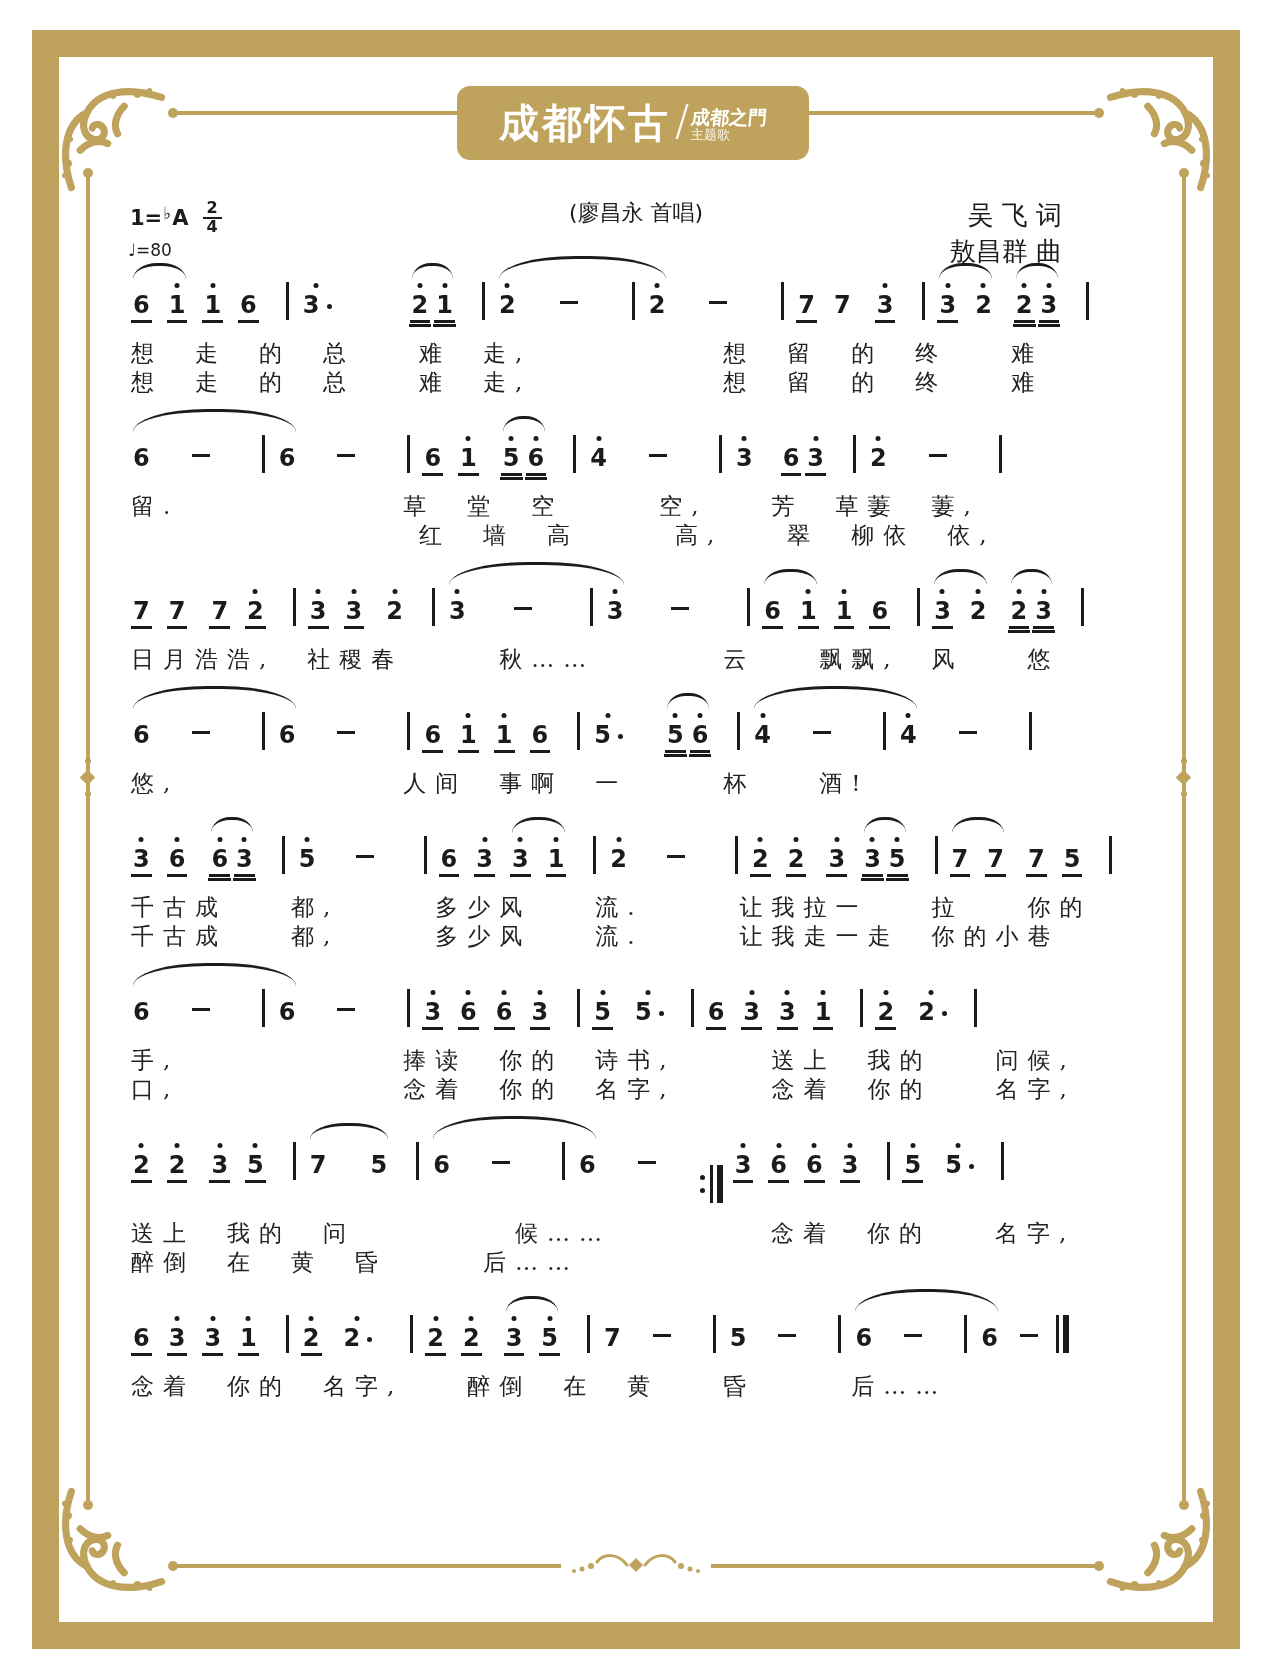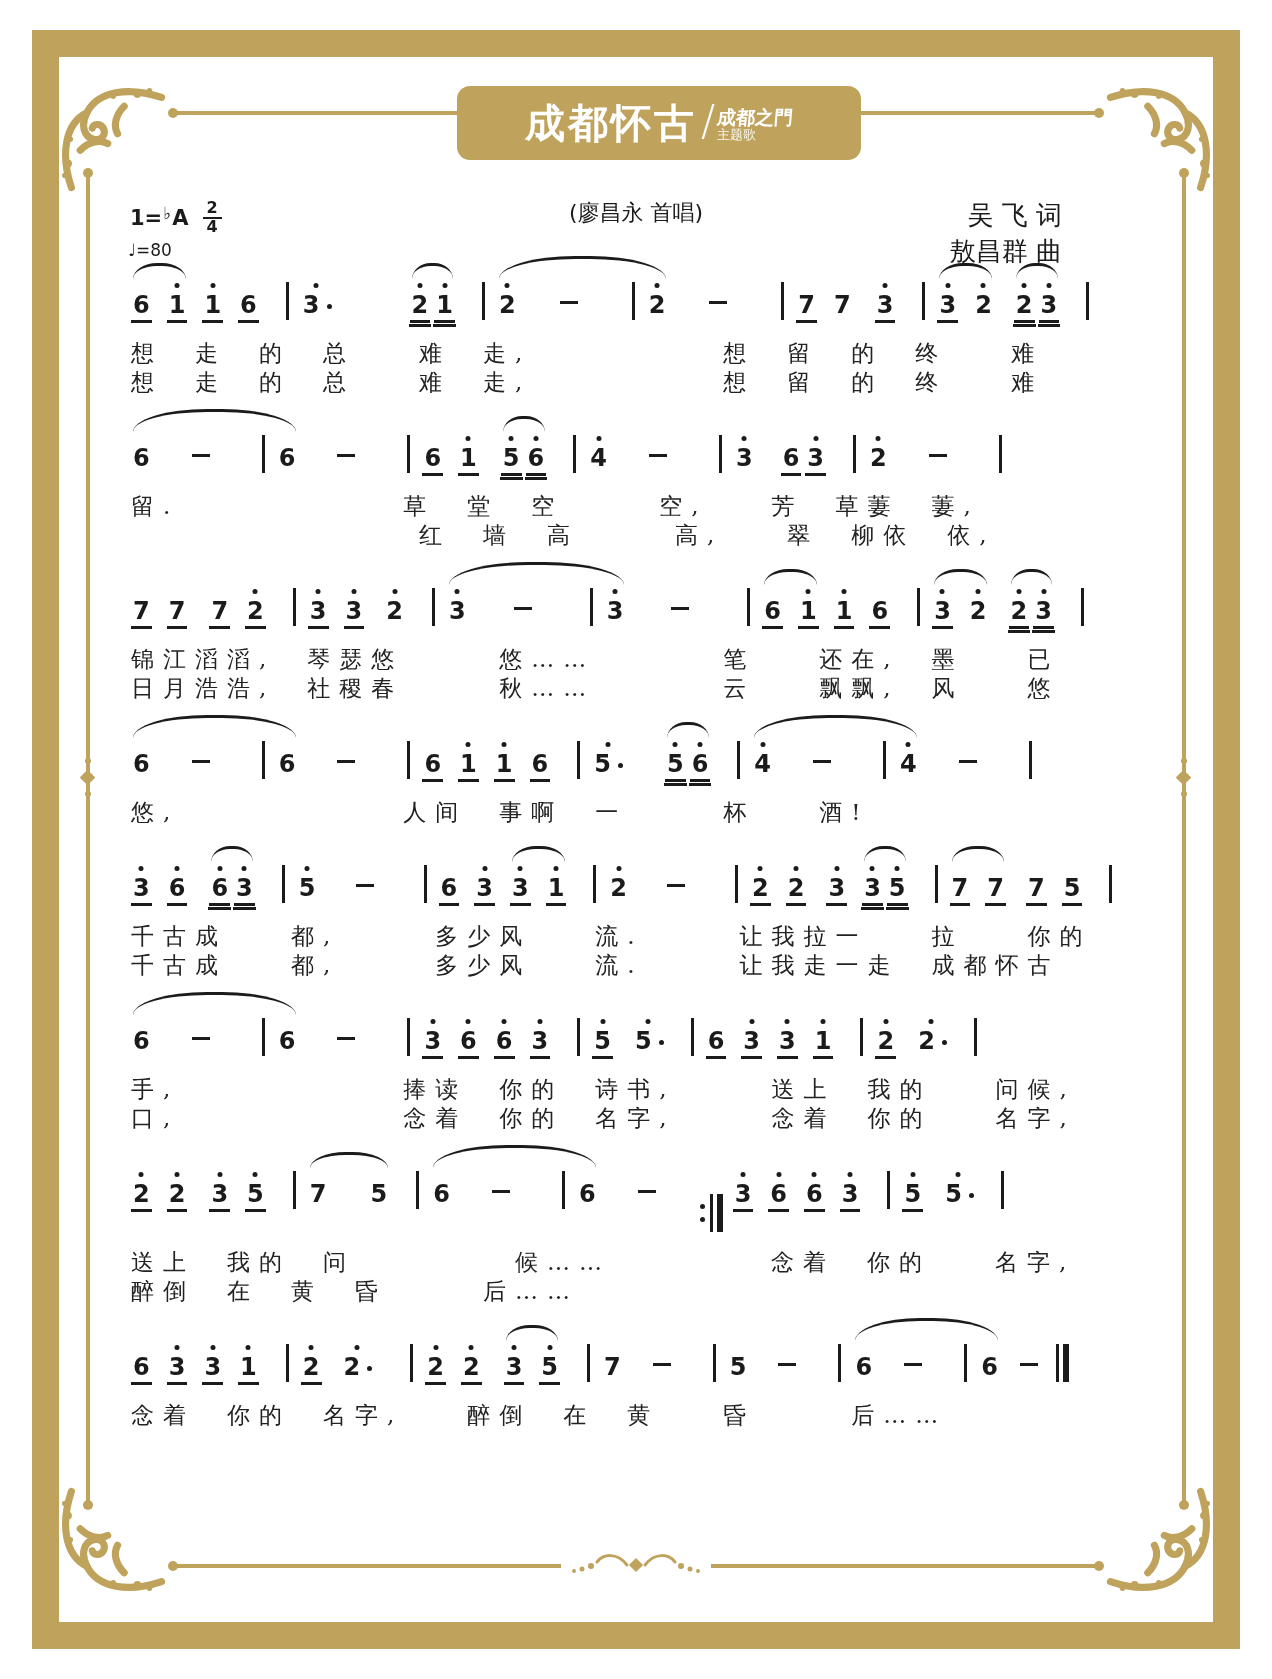--- a/index.html
+++ b/index.html
@@ -17,21 +17,21 @@
   .inner-line.h::before{left:-4px;top:-3px;} .inner-line.h::after{right:-4px;top:-3px;}
   .inner-line.v::before{top:-4px;left:-3px;} .inner-line.v::after{bottom:-4px;left:-3px;}
   .flourish{position:absolute;width:110px;height:110px;}
   .flourish.tr{transform:scaleX(-1);} .flourish.bl{transform:scaleY(-1);} .flourish.br{transform:scale(-1,-1);}
   .mid-orn{position:absolute;display:flex;flex-direction:column;align-items:center;gap:8px;}
   .mid-orn .dot{width:6px;height:6px;border-radius:50%;background:var(--gold);}
   .mid-orn .dia{width:11px;height:11px;background:var(--gold);transform:rotate(45deg);}
   .bottom-orn{position:absolute;left:561px;top:1540px;width:150px;height:50px;background:var(--paper);
               display:flex;align-items:center;justify-content:center;}
   
-  .title-box{position:absolute;left:457px;top:86px;width:404px;height:74px;background:var(--gold);
+  .title-box{position:absolute;left:457px;top:86px;width:352px;height:74px;background:var(--gold);
              border-radius:13px;display:flex;align-items:center;justify-content:center;color:#fff;}
   .title-main{font-size:40px;font-weight:bold;letter-spacing:3px;}
   .title-slash{font-size:42px;font-weight:300;margin:0 2px 6px 4px;}
   .title-sub{display:flex;flex-direction:column;line-height:1.15;margin-top:4px;}
   .title-sub .name{font-size:19px;font-weight:bold;transform:skewX(-5deg);}
   .title-sub .lab{font-size:13px;opacity:.95;}
   
   .keysig{position:absolute;left:130px;top:200px;font-size:21px;font-weight:bold;display:flex;align-items:center;}
   .keysig .flat{font-size:17px;vertical-align:super;margin:0 1px;transform:translateY(-5px);display:inline-block;}
   .frac{display:inline-flex;flex-direction:column;align-items:center;margin-left:14px;font-size:16px;line-height:1.05;font-weight:bold;}
@@ -199,31 +199,30 @@
         <div class="lyric-row">想　走　的　总　　难　走,　　　　　　想　留　的　终　　难</div>
         <div class="lyric-row">想　走　的　总　　难　走,　　　　　　想　留　的　终　　难</div>
       </div>
       <div class="system">
         <div class="notes-row"><span class="tok" style="margin-right: 40px;"><span class="d">6</span></span><span class="tok dash" style="margin-right: 40px;"><span class="d"></span></span><span class="bar-s"></span><span class="tok" style="margin-right: 40px;"><span class="d">6</span></span><span class="tok dash" style="margin-right: 40px;"><span class="d"></span></span><span class="bar-s"></span><span class="tok u1"><span class="d">6</span></span><span class="tok u1" style="margin-right: 22px;"><span class="odot"></span><span class="d">1</span></span><span class="tok u2 tight"><span class="odot"></span><span class="d">5</span></span><span class="tok u2"><span class="odot"></span><span class="d">6</span></span><span class="bar-s"></span><span class="tok" style="margin-right: 40px;"><span class="odot"></span><span class="d">4</span></span><span class="tok dash" style="margin-right: 40px;"><span class="d"></span></span><span class="bar-s"></span><span class="tok" style="margin-right: 26px;"><span class="odot"></span><span class="d">3</span></span><span class="tok u1 tight"><span class="d">6</span></span><span class="tok u1"><span class="odot"></span><span class="d">3</span></span><span class="bar-s"></span><span class="tok" style="margin-right: 40px;"><span class="odot"></span><span class="d">2</span></span><span class="tok dash" style="margin-right: 40px;"><span class="d"></span></span><span class="bar-s"></span><span class="slur" style="left: 2px; width: 163px; height: 20px; top: 4px;"></span><span class="slur" style="left: 372px; width: 42px; height: 13px; top: 11px;"></span></div>
         <div class="lyric-row">留.　　　　　　　草　堂　空　　　空,　　芳　草萋　萋,</div>
         <div class="lyric-row">　　　　　　　　　红　墙　高　　　高,　　翠　柳依　依,</div>
       </div>
       <div class="system">
         <div class="notes-row"><span class="tok u1"><span class="d">7</span></span><span class="tok u1" style="margin-right: 22px;"><span class="d">7</span></span><span class="tok u1"><span class="d">7</span></span><span class="tok u1"><span class="odot"></span><span class="d">2</span></span><span class="bar-s"></span><span class="tok u1"><span class="odot"></span><span class="d">3</span></span><span class="tok u1" style="margin-right: 20px;"><span class="odot"></span><span class="d">3</span></span><span class="tok"><span class="odot"></span><span class="d">2</span></span><span class="bar-s"></span><span class="tok" style="margin-right: 46px;"><span class="odot"></span><span class="d">3</span></span><span class="tok dash" style="margin-right: 46px;"><span class="d"></span></span><span class="bar-s"></span><span class="tok" style="margin-right: 46px;"><span class="odot"></span><span class="d">3</span></span><span class="tok dash" style="margin-right: 46px;"><span class="d"></span></span><span class="bar-s"></span><span class="tok u1"><span class="d">6</span></span><span class="tok u1"><span class="odot"></span><span class="d">1</span></span><span class="tok u1"><span class="odot"></span><span class="d">1</span></span><span class="tok u1"><span class="d">6</span></span><span class="bar-s"></span><span class="tok u1"><span class="odot"></span><span class="d">3</span></span><span class="tok" style="margin-right: 20px;"><span class="odot"></span><span class="d">2</span></span><span class="tok u2 tight"><span class="odot"></span><span class="d">2</span></span><span class="tok u2"><span class="odot"></span><span class="d">3</span></span><span class="bar-s"></span><span class="slur" style="left: 318px; width: 175px; height: 20px; top: 4px;"></span><span class="slur" style="left: 633px; width: 53px; height: 13px; top: 11px;"></span><span class="slur" style="left: 803px; width: 53px; height: 13px; top: 11px;"></span><span class="slur" style="left: 880px; width: 41px; height: 13px; top: 11px;"></span></div>
-        <div class="lyric-row">锦江滔滔,　琴瑟悠　　　悠……　　　　笔　　还在,　墨　　已</div>
         <div class="lyric-row">日月浩浩,　社稷春　　　秋……　　　　云　　飘飘,　风　　悠</div>
       </div>
       <div class="system">
         <div class="notes-row"><span class="tok" style="margin-right: 40px;"><span class="d">6</span></span><span class="tok dash" style="margin-right: 40px;"><span class="d"></span></span><span class="bar-s"></span><span class="tok" style="margin-right: 40px;"><span class="d">6</span></span><span class="tok dash" style="margin-right: 40px;"><span class="d"></span></span><span class="bar-s"></span><span class="tok u1"><span class="d">6</span></span><span class="tok u1"><span class="odot"></span><span class="d">1</span></span><span class="tok u1"><span class="odot"></span><span class="d">1</span></span><span class="tok u1"><span class="d">6</span></span><span class="bar-s"></span><span class="tok" style="margin-right: 42px;"><span class="odot"></span><span class="d">5</span><span class="aug"></span></span><span class="tok u2 tight"><span class="odot"></span><span class="d">5</span></span><span class="tok u2"><span class="odot"></span><span class="d">6</span></span><span class="bar-s"></span><span class="tok" style="margin-right: 40px;"><span class="odot"></span><span class="d">4</span></span><span class="tok dash" style="margin-right: 40px;"><span class="d"></span></span><span class="bar-s"></span><span class="tok" style="margin-right: 40px;"><span class="odot"></span><span class="d">4</span></span><span class="tok dash" style="margin-right: 40px;"><span class="d"></span></span><span class="bar-s"></span><span class="slur" style="left: 2px; width: 163px; height: 20px; top: 4px;"></span><span class="slur" style="left: 536px; width: 42px; height: 13px; top: 11px;"></span><span class="slur" style="left: 623px; width: 163px; height: 20px; top: 4px;"></span></div>
         <div class="lyric-row">悠,　　　　　　　人间　事啊　一　　　杯　　酒!</div>
       </div>
       <div class="system">
         <div class="notes-row"><span class="tok u1"><span class="odot"></span><span class="d">3</span></span><span class="tok u1" style="margin-right: 22px;"><span class="odot"></span><span class="d">6</span></span><span class="tok u2 tight"><span class="odot"></span><span class="d">6</span></span><span class="tok u2"><span class="odot"></span><span class="d">3</span></span><span class="bar-s"></span><span class="tok" style="margin-right: 38px;"><span class="odot"></span><span class="d">5</span></span><span class="tok dash" style="margin-right: 38px;"><span class="d"></span></span><span class="bar-s"></span><span class="tok u1"><span class="d">6</span></span><span class="tok u1"><span class="odot"></span><span class="d">3</span></span><span class="tok u1"><span class="odot"></span><span class="d">3</span></span><span class="tok u1"><span class="odot"></span><span class="d">1</span></span><span class="bar-s"></span><span class="tok" style="margin-right: 38px;"><span class="odot"></span><span class="d">2</span></span><span class="tok dash" style="margin-right: 38px;"><span class="d"></span></span><span class="bar-s"></span><span class="tok u1"><span class="odot"></span><span class="d">2</span></span><span class="tok u1" style="margin-right: 20px;"><span class="odot"></span><span class="d">2</span></span><span class="tok u1"><span class="odot"></span><span class="d">3</span></span><span class="tok u2 tight"><span class="odot"></span><span class="d">3</span></span><span class="tok u2"><span class="odot"></span><span class="d">5</span></span><span class="bar-s"></span><span class="tok u1"><span class="d">7</span></span><span class="tok u1" style="margin-right: 20px;"><span class="d">7</span></span><span class="tok u1"><span class="d">7</span></span><span class="tok u1"><span class="d">5</span></span><span class="bar-s"></span><span class="slur" style="left: 80px; width: 42px; height: 13px; top: 11px;"></span><span class="slur" style="left: 381px; width: 53px; height: 13px; top: 11px;"></span><span class="slur" style="left: 733px; width: 42px; height: 13px; top: 11px;"></span><span class="slur" style="left: 821px; width: 52px; height: 13px; top: 11px;"></span></div>
         <div class="lyric-row">千古成　　都,　　　多少风　　流.　　　让我拉一　　拉　　你的</div>
-        <div class="lyric-row">千古成　　都,　　　多少风　　流.　　　让我走一走　成都怀古</div>
+        <div class="lyric-row">千古成　　都,　　　多少风　　流.　　　让我走一走　你的小巷</div>
       </div>
       <div class="system">
         <div class="notes-row"><span class="tok" style="margin-right: 40px;"><span class="d">6</span></span><span class="tok dash" style="margin-right: 40px;"><span class="d"></span></span><span class="bar-s"></span><span class="tok" style="margin-right: 40px;"><span class="d">6</span></span><span class="tok dash" style="margin-right: 40px;"><span class="d"></span></span><span class="bar-s"></span><span class="tok u1"><span class="odot"></span><span class="d">3</span></span><span class="tok u1"><span class="odot"></span><span class="d">6</span></span><span class="tok u1"><span class="odot"></span><span class="d">6</span></span><span class="tok u1"><span class="odot"></span><span class="d">3</span></span><span class="bar-s"></span><span class="tok u1" style="margin-right: 20px;"><span class="odot"></span><span class="d">5</span></span><span class="tok"><span class="odot"></span><span class="d">5</span><span class="aug"></span></span><span class="bar-s"></span><span class="tok u1"><span class="d">6</span></span><span class="tok u1"><span class="odot"></span><span class="d">3</span></span><span class="tok u1"><span class="odot"></span><span class="d">3</span></span><span class="tok u1"><span class="odot"></span><span class="d">1</span></span><span class="bar-s"></span><span class="tok u1" style="margin-right: 20px;"><span class="odot"></span><span class="d">2</span></span><span class="tok"><span class="odot"></span><span class="d">2</span><span class="aug"></span></span><span class="bar-s"></span><span class="slur" style="left: 2px; width: 163px; height: 20px; top: 4px;"></span></div>
         <div class="lyric-row">手,　　　　　　　捧读　你的　诗书,　　　送上　我的　　问候,</div>
         <div class="lyric-row">口,　　　　　　　念着　你的　名字,　　　念着　你的　　名字,</div>
       </div>
       <div class="system">
         <div class="notes-row"><span class="tok u1"><span class="odot"></span><span class="d">2</span></span><span class="tok u1" style="margin-right: 22px;"><span class="odot"></span><span class="d">2</span></span><span class="tok u1"><span class="odot"></span><span class="d">3</span></span><span class="tok u1"><span class="odot"></span><span class="d">5</span></span><span class="bar-s"></span><span class="tok" style="margin-right: 40px;"><span class="d">7</span></span><span class="tok"><span class="d">5</span></span><span class="bar-s"></span><span class="tok" style="margin-right: 40px;"><span class="d">6</span></span><span class="tok dash" style="margin-right: 40px;"><span class="d"></span></span><span class="bar-s"></span><span class="tok" style="margin-right: 40px;"><span class="d">6</span></span><span class="tok dash" style="margin-right: 34px;"><span class="d"></span></span><span class="bar-r">
             <span class="dots">
               <i></i>

